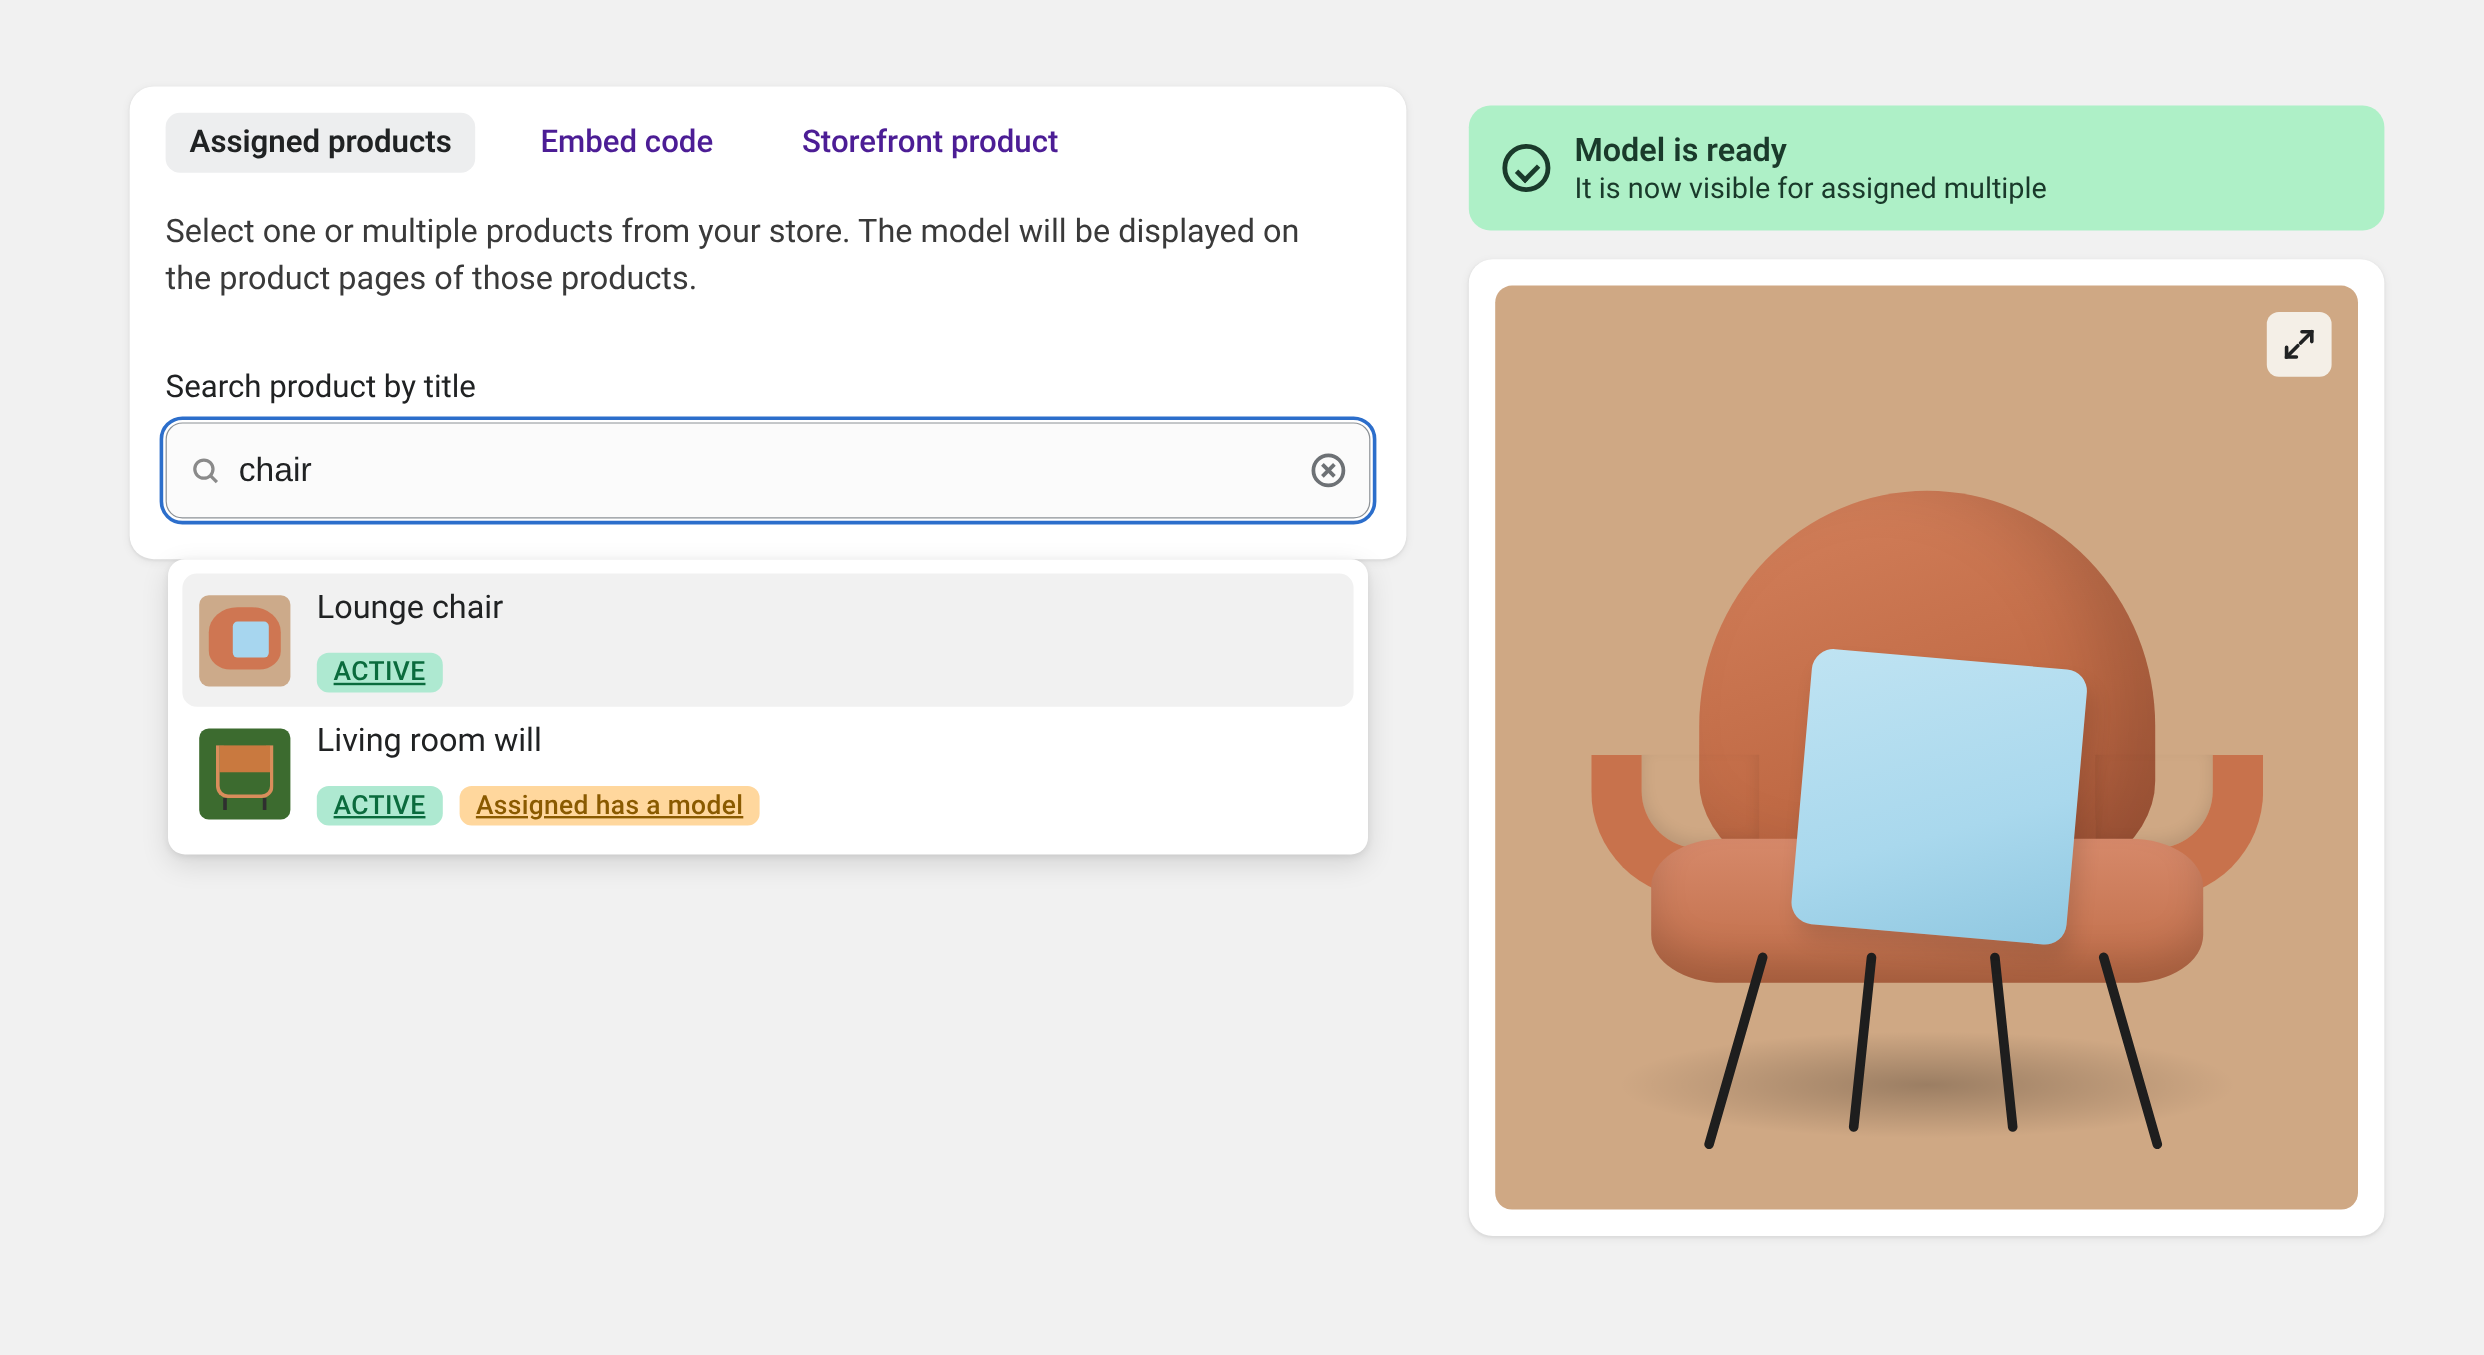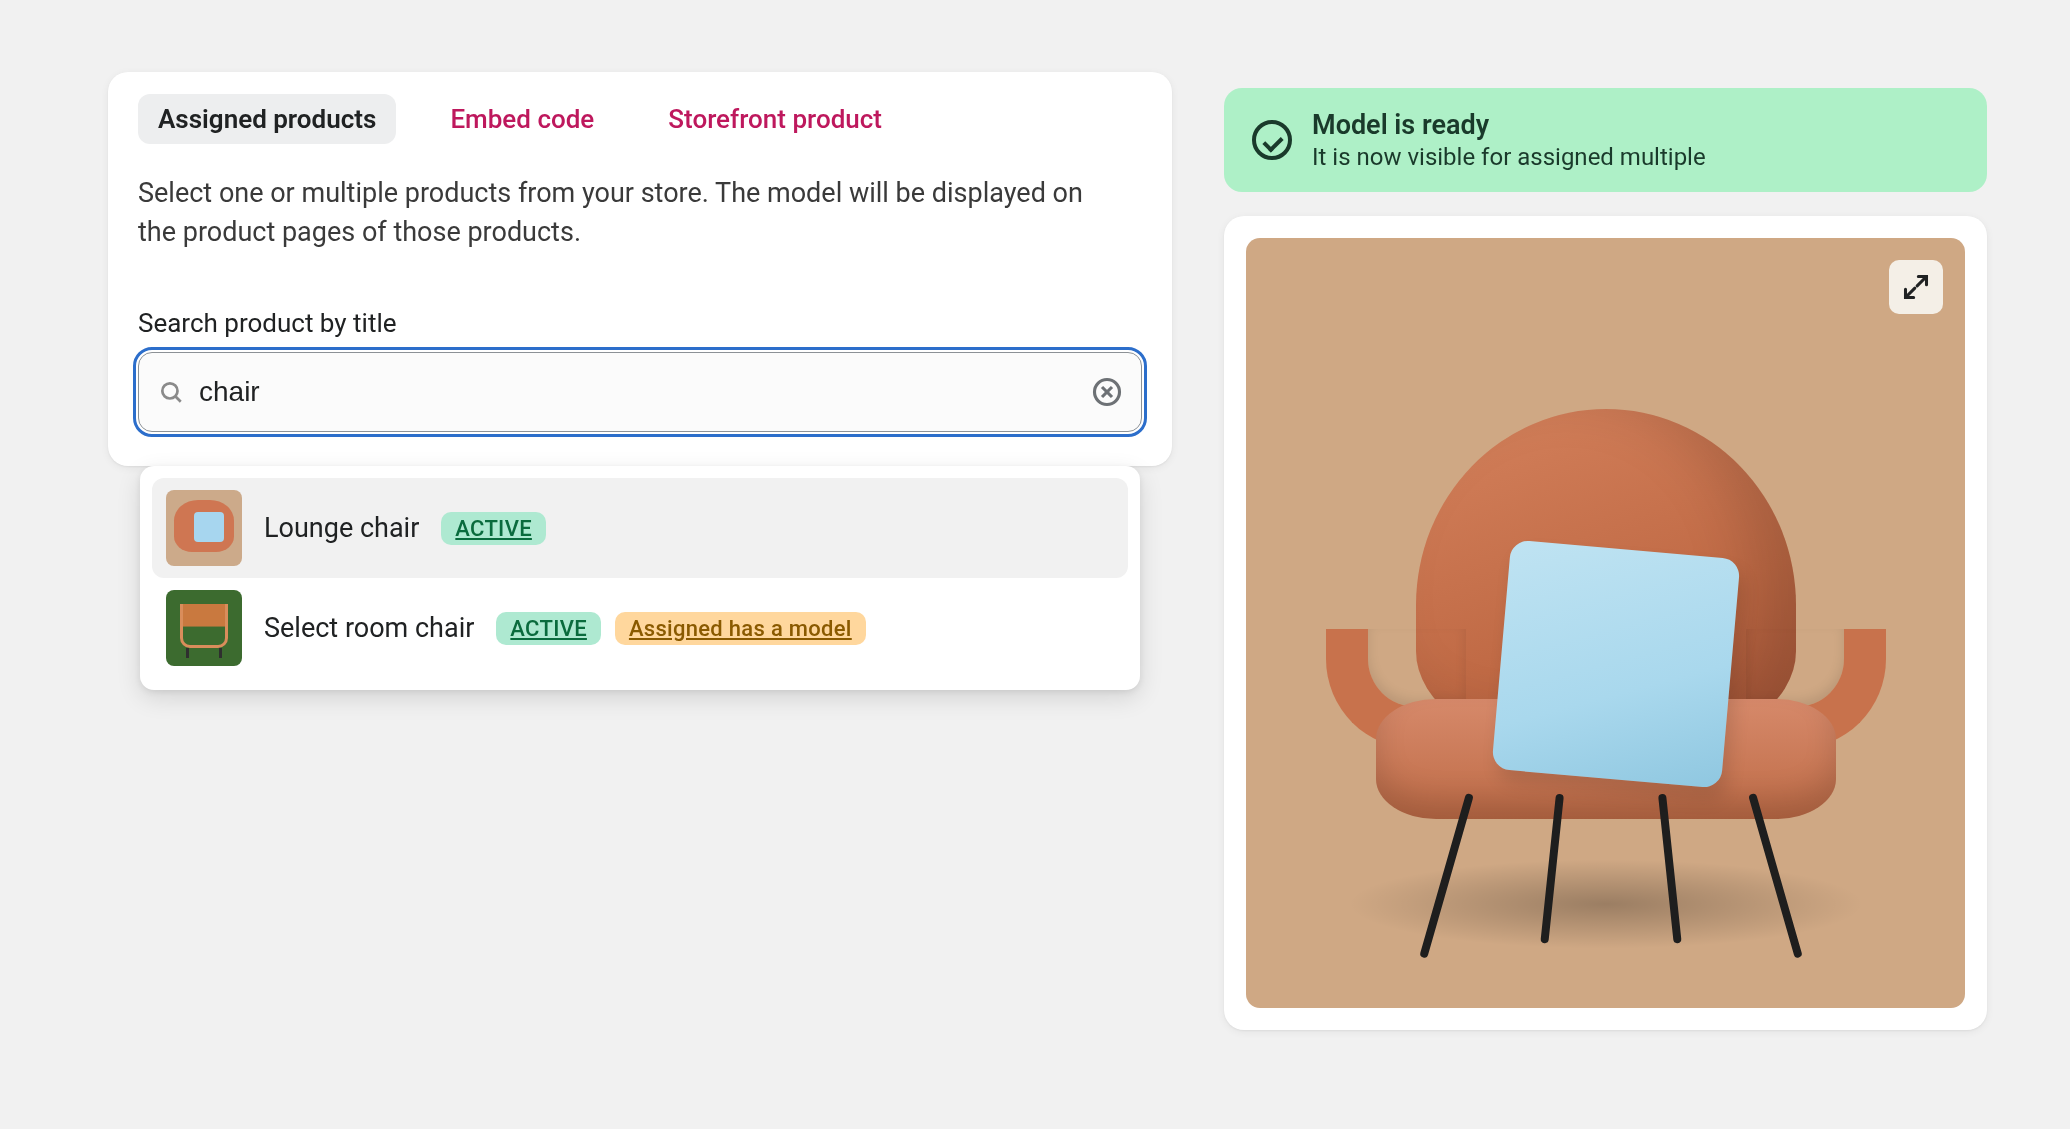--- a/index.html
+++ b/index.html
@@ -37,21 +37,21 @@
     display: flex;
     gap: 34px;
     align-items: flex-start;
     margin-bottom: 30px;
   }
   .tab {
     padding: 10px 20px;
     border-radius: 12px;
     font-size: 26px;
     font-weight: 500;
-    color: #be185d;
+    color: #4c1d95;
     cursor: pointer;
   }
   .tab.active {
     background: #edeeef;
     color: #202223;
     font-weight: 600;
   }
 
   .help-text {
     font-size: 27px;
@@ -159,21 +159,21 @@
     background: linear-gradient(#c9793f,#c9793f) 0 0/100% 55% no-repeat;
   }
   .thumb.green::after {
     content: "";
     position: absolute;
     left: 20px; right: 20px; bottom: 8px; height: 10px;
     border-left: 3px solid #2f2f2f;
     border-right: 3px solid #2f2f2f;
   }
 
-  .option-body { display: flex; flex-direction: row; gap: 22px; }
+  .option-body { display: flex; flex-direction: column; gap: 22px; }
   .option-title { font-size: 27px; color: #202223; }
   .badges { display: flex; gap: 14px; align-items: center; }
   .badge {
     padding: 4px 14px;
     border-radius: 10px;
     font-size: 22px;
     font-weight: 500;
     letter-spacing: 0.3px;
     text-decoration: underline;
   }
@@ -357,21 +357,21 @@
       <div class="option-body">
         <div class="option-title">Lounge chair</div>
         <div class="badges">
           <span class="badge green">ACTIVE</span>
         </div>
       </div>
     </div>
     <div class="option">
       <div class="thumb green"></div>
       <div class="option-body">
-        <div class="option-title">Select room chair</div>
+        <div class="option-title">Living room will</div>
         <div class="badges">
           <span class="badge green">ACTIVE</span>
           <span class="badge amber">Assigned has a model</span>
         </div>
       </div>
     </div>
   </div>
 
   <div class="banner">
     <div class="banner-icon"></div>

